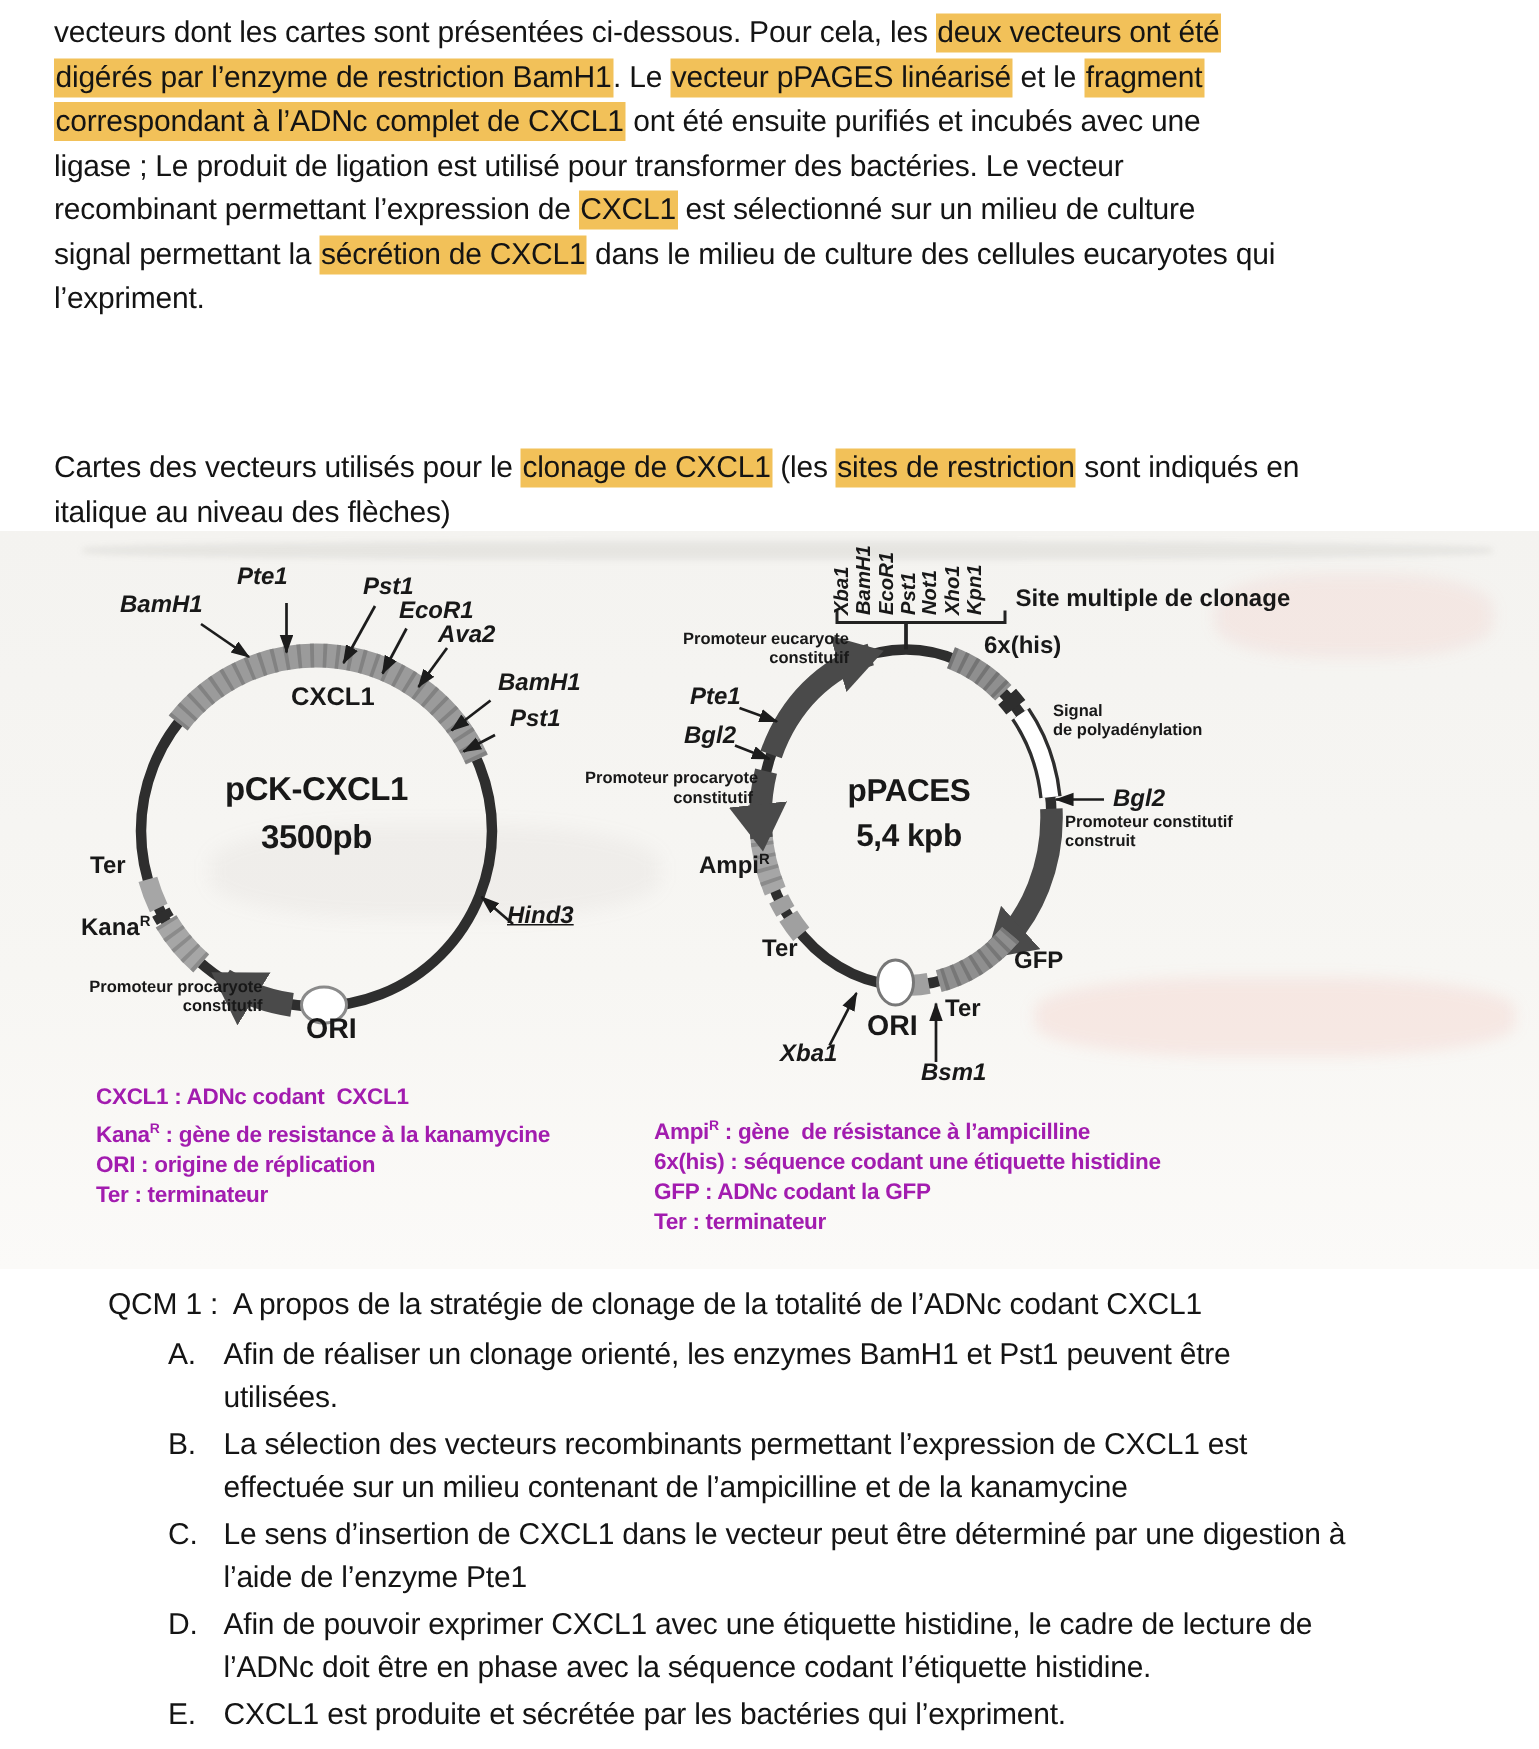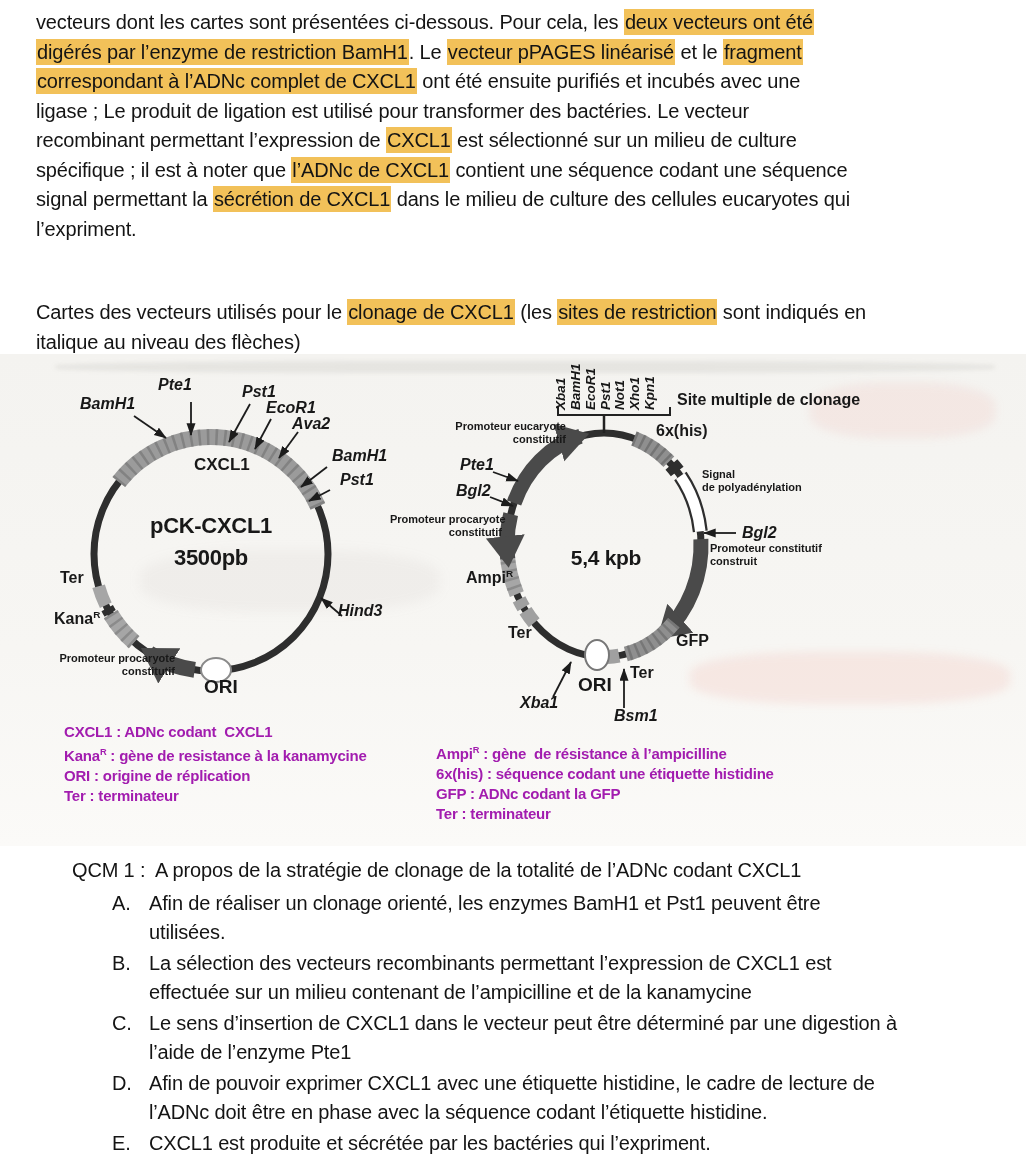--- a/index.html
+++ b/index.html
@@ -37,21 +37,20 @@
 </style>
 </head>
 <body>
 
 <div class="para" style="left:36px;top:8px;width:952px;">
     <div class="tline"><span>vecteurs dont les cartes sont présentées ci-dessous. Pour cela, les </span><span class="hl">deux vecteurs ont été</span></div>
     <div class="tline"><span class="hl">digérés par l’enzyme de restriction BamH1</span><span>. Le </span><span class="hl">vecteur pPAGES linéarisé</span><span> et le </span><span class="hl">fragment</span></div>
     <div class="tline"><span class="hl">correspondant à l’ADNc complet de CXCL1</span><span> ont été ensuite purifiés et incubés avec une</span></div>
     <div class="tline"><span>ligase ; Le produit de ligation est utilisé pour transformer des bactéries. Le vecteur</span></div>
     <div class="tline"><span>recombinant permettant l’expression de </span><span class="hl">CXCL1</span><span> est sélectionné sur un milieu de culture</span></div>
-    <div class="tline"><span>spécifique ; il est à noter que </span><span class="hl">l’ADNc de CXCL1</span><span> contient une séquence codant une séquence</span></div>
     <div class="tline"><span>signal permettant la </span><span class="hl">sécrétion de CXCL1</span><span> dans le milieu de culture des cellules eucaryotes qui</span></div>
     <div class="tline"><span>l’expriment.</span></div>
   </div>
 
 <div class="para" style="left:36px;top:297px;width:965px;line-height:30px;">
     <div class="tline"><span>Cartes des vecteurs utilisés pour le </span><span class="hl">clonage de CXCL1</span><span> (les </span><span class="hl">sites de restriction</span><span> sont indiqués en</span></div>
     <div class="tline"><span>italique au niveau des flèches)</span></div>
   </div>
 
 <div class="wash"></div>
@@ -95,21 +94,21 @@
   <div class="dl it fs15" style="left:214px;top:21px;">Pst1</div>
   <div class="dl it fs15" style="left:238px;top:37px;">EcoR1</div>
   <div class="dl it fs15" style="left:264px;top:53px;">Ava2</div>
   <div class="dl" style="left:166px;top:93px;font-size:17px;">CXCL1</div>
   <div class="dl it fs15" style="left:304px;top:85px;">BamH1</div>
   <div class="dl it fs15" style="left:312px;top:109px;">Pst1</div>
   <div class="dl big ctr" style="left:83px;top:151px;width:200px;">pCK-CXCL1</div>
   <div class="dl big ctr" style="left:83px;top:183px;width:200px;">3500pb</div>
   <div class="dl fs15" style="left:32px;top:207px;">Ter</div>
   <div class="dl fs15" style="left:26px;top:247px;"><span>Kana</span><sup>R</sup></div>
-  <div class="dl it fs15" style="left:310px;top:240px;">Hind3</div>
+  <div class="dl it fs15" style="left:310px;top:240px;text-decoration:underline;">Hind3</div>
   <div class="dl rt" style="left:0px;top:290px;width:147px;">
     <div>Promoteur procaryote</div>
     <div>constitutif</div>
   </div>
   <div class="dl ori" style="left:176px;top:314px;">ORI</div>
 </div>
 
 <div class="diagram" style="left:390px;top:358px;width:636px;height:485px;">
   <svg width="636" height="485" viewBox="0 0 636 485">
     <defs>
@@ -165,20 +164,21 @@
   <div class="dl it fs15" style="left:70px;top:98px;">Pte1</div>
   <div class="dl it fs15" style="left:66px;top:124px;">Bgl2</div>
   <div class="dl" style="left:312px;top:110px;">
     <div>Signal</div>
     <div>de polyadénylation</div>
   </div>
   <div class="dl rt" style="left:0px;top:155px;width:112px;">
     <div>Promoteur procaryote</div>
     <div>constitutif</div>
   </div>
+  <div class="dl big2 ctr" style="left:116px;top:158px;width:200px;">pPACES</div>
   <div class="dl big2 ctr" style="left:116px;top:188px;width:200px;">5,4 kpb</div>
   <div class="dl it fs15" style="left:352px;top:166px;">Bgl2</div>
   <div class="dl" style="left:320px;top:184px;">
     <div>Promoteur constitutif</div>
     <div>construit</div>
   </div>
   <div class="dl fs15" style="left:76px;top:210px;"><span>Ampi</span><sup>R</sup></div>
   <div class="dl fs15" style="left:118px;top:266px;">Ter</div>
   <div class="dl fs15" style="left:286px;top:274px;">GFP</div>
   <div class="dl ori" style="left:188px;top:316px;">ORI</div>

